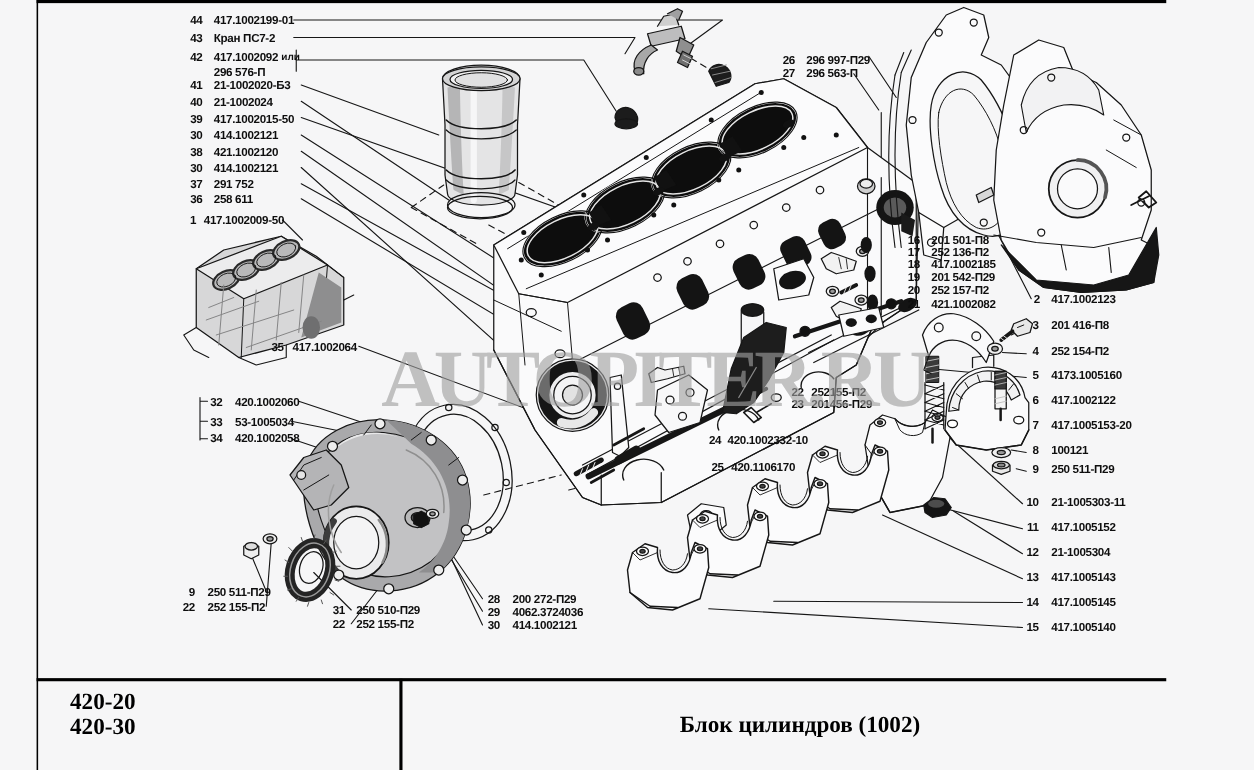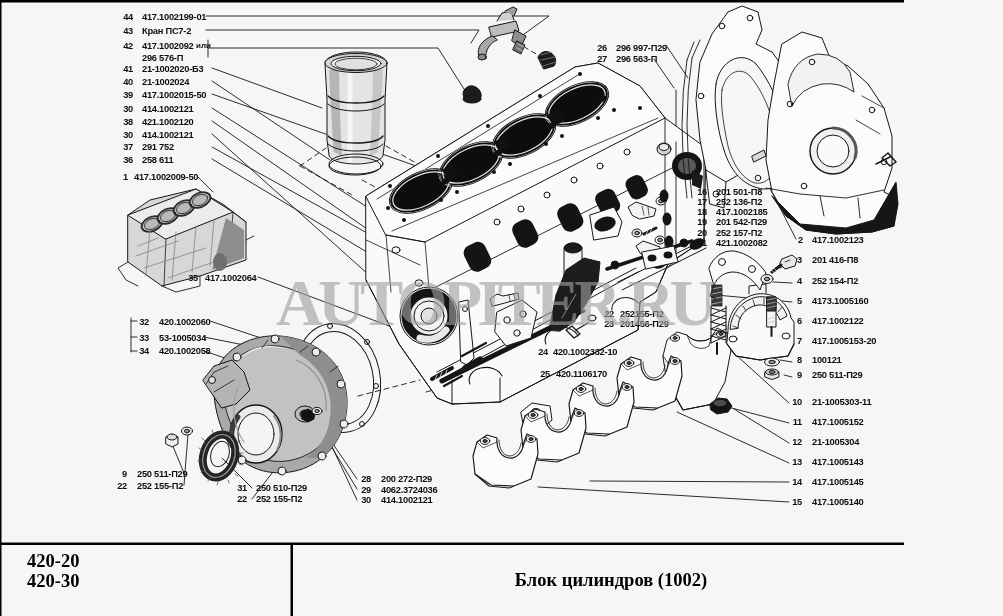--- a/index.html
+++ b/index.html
@@ -1,16 +1,16 @@
 <!DOCTYPE html>
 <html><head>
 <meta charset="utf-8">
 <style>
   html,body{margin:0;padding:0;background:#f6f6f7;}
-  #pg{position:relative;width:904px;height:616px;overflow:hidden;background:#f6f6f7;}
+  #pg{position:relative;width:904px;height:616px;overflow:hidden;background:#f6f6f7;margin-left:29px;}
   svg{position:absolute;left:0;top:0;}
   .n{font:bold 9.3px "Liberation Sans",sans-serif;fill:#0e0e0e;text-anchor:end;letter-spacing:-0.25px;}
   .t{font:bold 9.3px "Liberation Sans",sans-serif;fill:#0e0e0e;letter-spacing:-0.25px;}
   .s{font:bold 8px "Liberation Sans",sans-serif;fill:#0e0e0e;}
   .tab{font:bold 18.5px "Liberation Serif",serif;fill:#000;}
   .wm{font:bold 65px "Liberation Serif",serif;fill:#a0a0a0;letter-spacing:-5px;opacity:0.62;}
 </style>
 </head>
 <body>
 <div id="pg">

